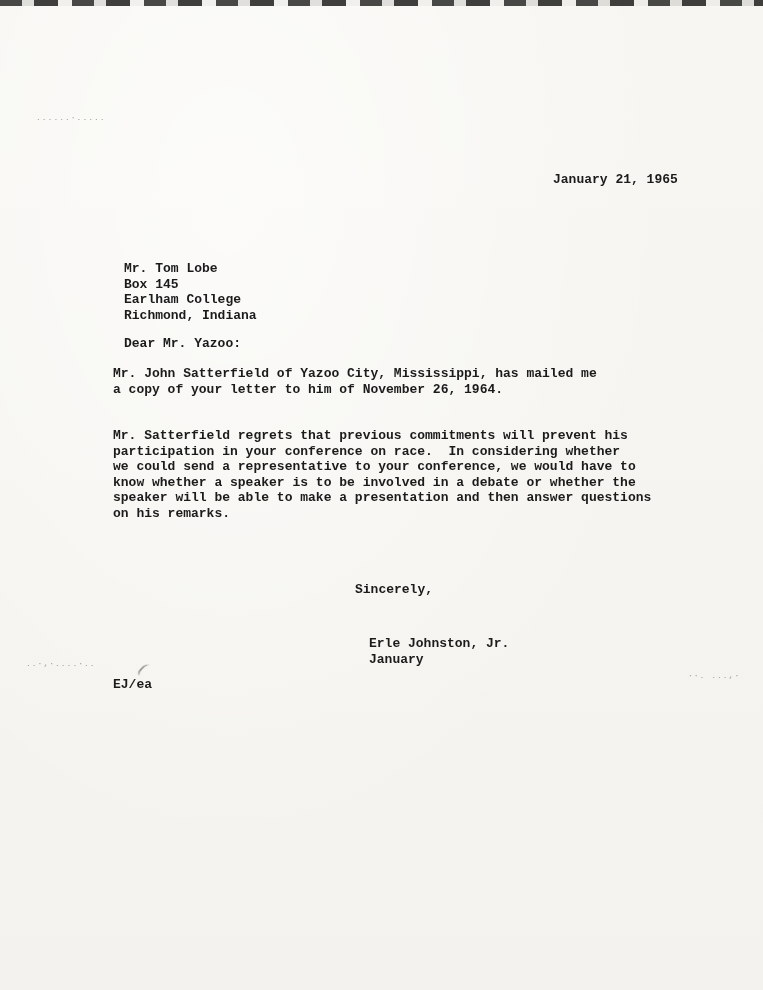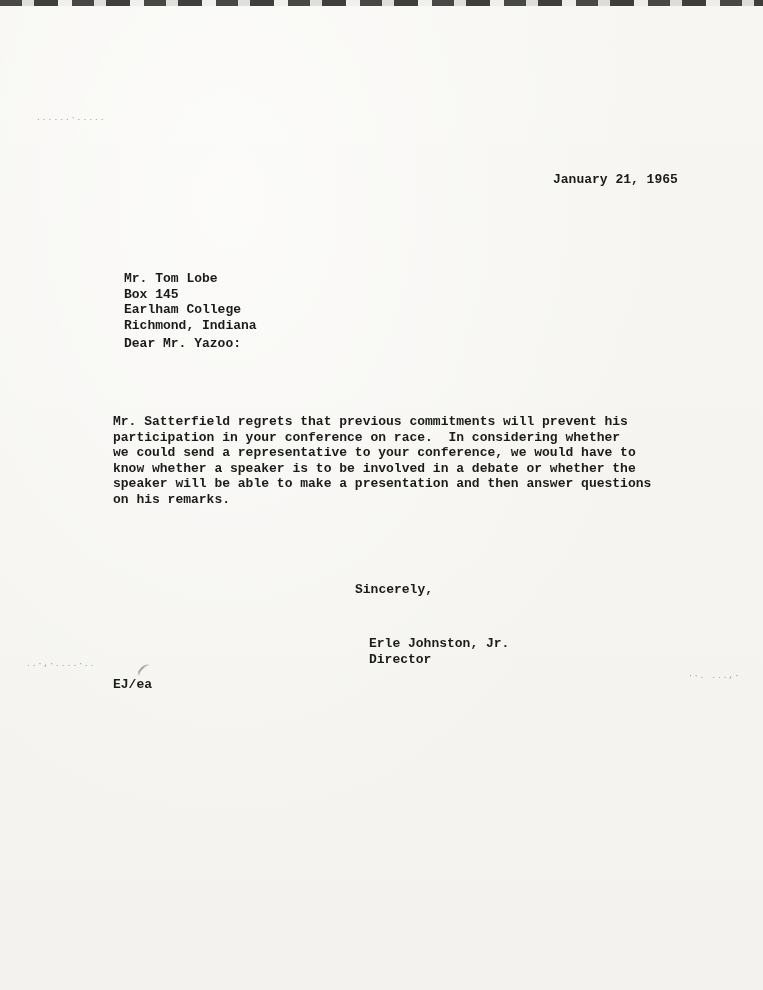--- a/index.html
+++ b/index.html
@@ -57,36 +57,35 @@
     position: absolute;
     left: 553px;
     top: 172px;
     white-space: pre;
     text-align: right;
   }
   .address-block {
     position: absolute;
     left: 124px;
     top: 261px;
-    margin-top: 10px;
   }
   .address-block div { white-space: pre; }
   .salutation {
     position: absolute;
     left: 124px;
     top: 336px;
     white-space: pre;
   }
   .para {
     position: absolute;
     left: 113px;
     white-space: pre-wrap;
   }
   .para-1 { top: 366px; }
-  .para-2 { top: 414px; }
+  .para-2 { top: 428px; }
   .para-3 { top: 511px; }
   .closing {
     position: absolute;
     left: 355px;
     top: 582px;
     white-space: pre;
     font-family: Liberation Mono, monospace;
   }
   .signature-block {
     position: absolute;
@@ -118,29 +117,31 @@
 
   <div class="address-block">
     <div>Mr. Tom Lobe</div>
     <div>Box 145</div>
     <div>Earlham College</div>
     <div>Richmond, Indiana</div>
   </div>
 
   <div class="salutation">Dear Mr. Yazoo:</div>
 
+  <div class="para para-1">Mr. John Satterfield of Yazoo City, Mississippi, has mailed me
+a copy of your letter to him of November 26, 1964.</div>
   <div class="para para-2">Mr. Satterfield regrets that previous commitments will prevent his
 participation in your conference on race.  In considering whether
 we could send a representative to your conference, we would have to
 know whether a speaker is to be involved in a debate or whether the
 speaker will be able to make a presentation and then answer questions
 on his remarks.</div>
 
   <div class="closing">Sincerely,</div>
 
   <div class="signature-block">
     <div>Erle Johnston, Jr.</div>
-    <div>Director</div>
+    <div>January</div>
   </div>
 
   <div class="reference-initials">EJ/ea</div>
 
 </div>
 
 </body></html>

